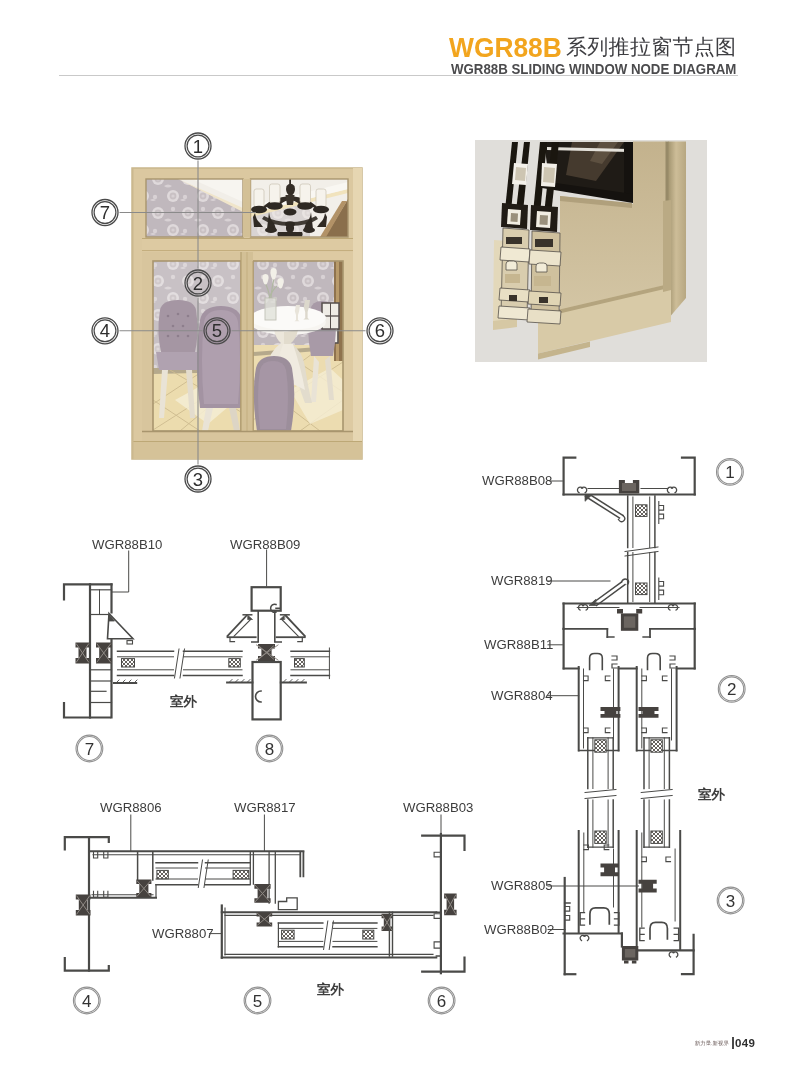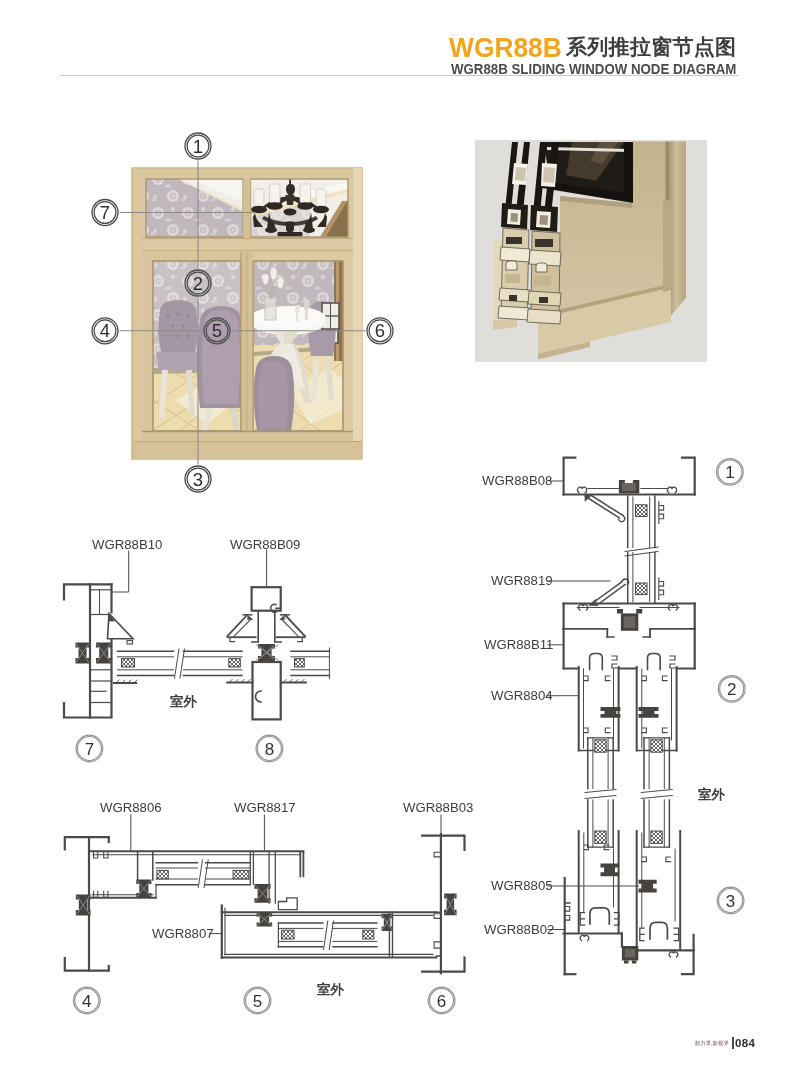--- a/index.html
+++ b/index.html
@@ -3,21 +3,21 @@
 <meta charset="utf-8">
 <style>
 html,body{margin:0;padding:0;background:#fff;width:800px;height:1085px;overflow:hidden;}
 body{font-family:"Liberation Sans", sans-serif;position:relative;}
 .abs{position:absolute;}
 </style>
 </head>
 <body>
 
 <div class="abs" id="t1" style="left:449px;top:33px;font-size:28.5px;font-weight:bold;color:#f2a51e;line-height:1;transform:scaleX(0.925);transform-origin:left top;white-space:nowrap;">WGR88B</div>
-<div class="abs" id="t2" style="left:566px;top:36px;font-size:21px;font-weight:bold;color:#3e3e42;line-height:1;white-space:nowrap;letter-spacing:0.3px;">系列推拉窗节点图</div>
+<div class="abs" id="t2" style="left:566px;top:36px;font-size:21px;font-weight:normal;color:#3e3e42;line-height:1;white-space:nowrap;letter-spacing:0.3px;">系列推拉窗节点图</div>
 <div class="abs" id="t3" style="left:451px;top:60.5px;font-size:15px;font-weight:bold;color:#4b4b4d;line-height:1;white-space:nowrap;transform:scaleX(0.885);transform-origin:left top;">WGR88B SLIDING WINDOW NODE DIAGRAM</div>
 <div class="abs" style="left:59px;top:75px;width:679px;height:1px;background:#c9c9c9;"></div>
 
 <svg class="abs" style="left:85px;top:126px;" width="315" height="372" viewBox="85 126 315 372">
   <defs>
     <pattern id="damask" width="30" height="34" patternUnits="userSpaceOnUse">
       <rect width="30" height="34" fill="#c0b8bd"></rect>
       <g fill="#dfd9db">
         <circle cx="8" cy="9" r="6"></circle>
         <circle cx="23" cy="26" r="6"></circle>
@@ -727,13 +727,13 @@
     <g stroke="none" fill="#333333" font-family="Liberation Sans, sans-serif" font-size="17" text-anchor="middle">
       <text x="729.9" y="478.0">1</text>
       <text x="731.7" y="695.0">2</text>
       <text x="730.6" y="906.6">3</text>
     </g>
   </g>
 </svg>
 
 <div class="abs" style="left:656px;top:1036px;width:73px;text-align:right;font-size:7px;color:#6a5a58;transform:scale(0.78);transform-origin:right center;white-space:nowrap;line-height:14px;">新力量.新视界</div>
 <div class="abs" style="left:731.5px;top:1037px;width:2px;height:12px;background:#4a4a4a;"></div>
-<div class="abs" style="left:735px;top:1036.5px;font-size:11.5px;font-weight:bold;color:#2f2f2f;letter-spacing:0.3px;">084</div>
+<div class="abs" style="left:735px;top:1036.5px;font-size:11.5px;font-weight:bold;color:#2f2f2f;letter-spacing:0.3px;">049</div>
 
 </body></html>

